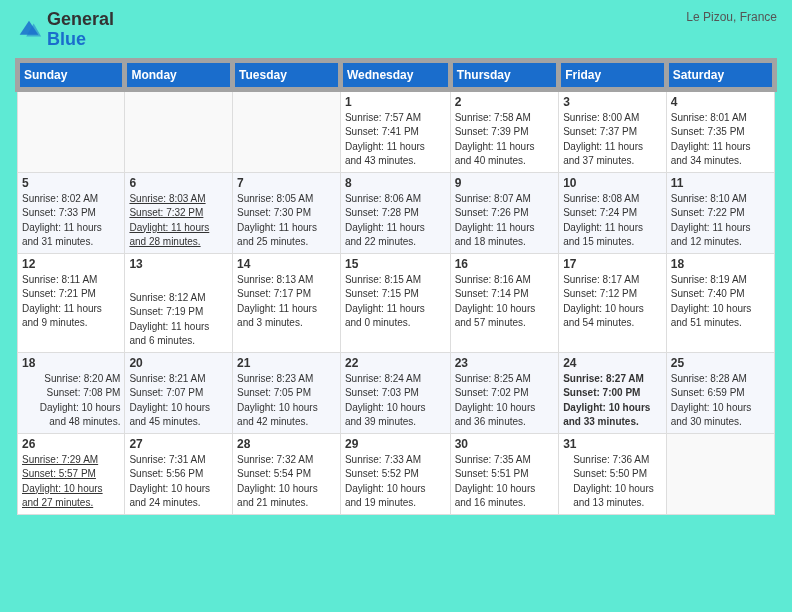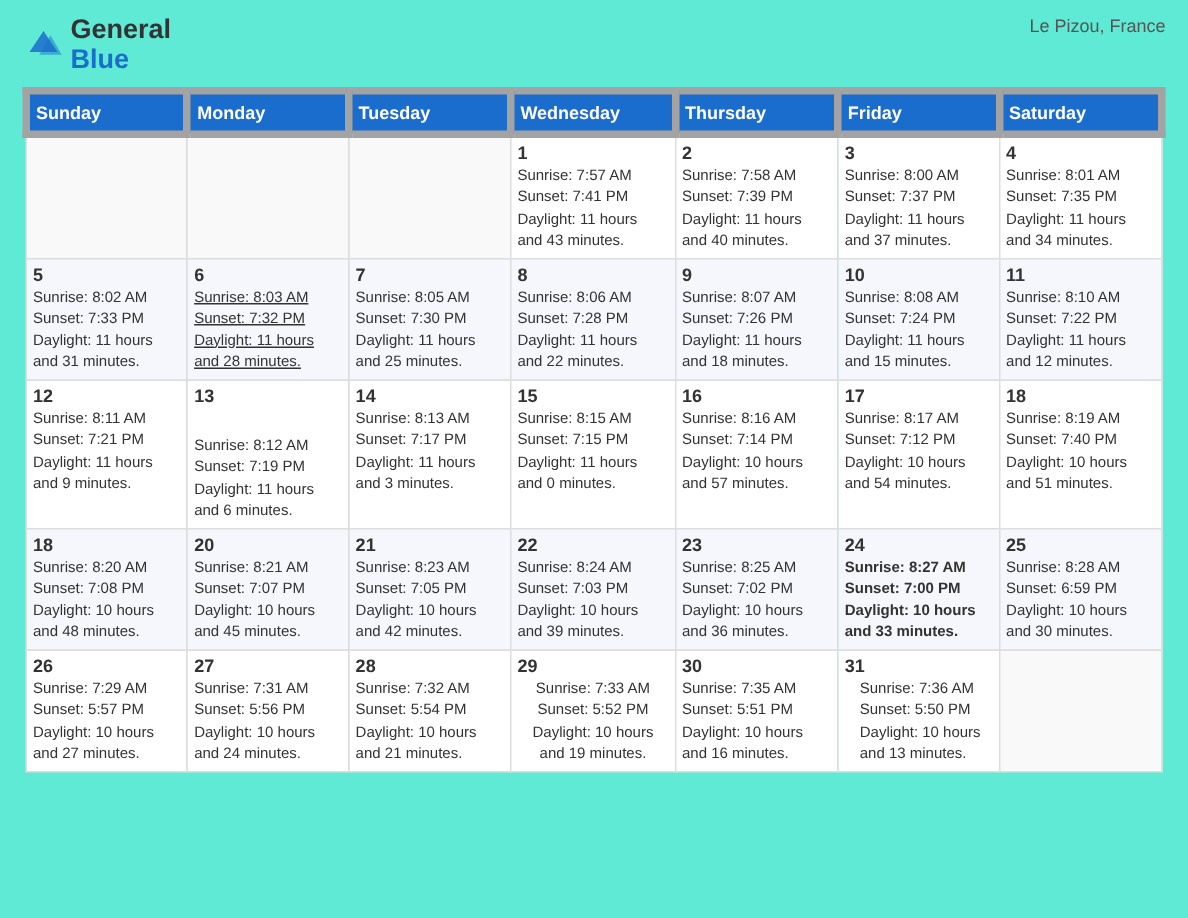--- a/index.html
+++ b/index.html
@@ -256,21 +256,21 @@
             <span class="day-number">18</span>
             <div class="day-info" style="white-space: pre-line;">Sunrise: 8:19 AM
 Sunset: 7:40 PM
 Daylight: 10 hours
 and 51 minutes.</div>
           </td>
         </tr>
         <tr>
           <td>
             <span class="day-number">18</span>
-            <div class="day-info" style="white-space: pre-line;">Sunrise: 8:20 AM
+            <div class="day-info" style="white-space: pre-line; text-align: right;">Sunrise: 8:20 AM
 Sunset: 7:08 PM
 Daylight: 10 hours
 and 48 minutes.</div>
           </td>
           <td>
             <span class="day-number">20</span>
             <div class="day-info" style="white-space: pre-line;">Sunrise: 8:21 AM
 Sunset: 7:07 PM
 Daylight: 10 hours
 and 45 minutes.</div>
@@ -307,42 +307,42 @@
             <span class="day-number">25</span>
             <div class="day-info" style="white-space: pre-line;">Sunrise: 8:28 AM
 Sunset: 6:59 PM
 Daylight: 10 hours
 and 30 minutes.</div>
           </td>
         </tr>
         <tr>
           <td>
             <span class="day-number">26</span>
-            <div class="day-info" style="white-space: pre-line;">Sunrise: 7:29 AM
+            <div class="day-info" style="white-space: pre-line; text-decoration: underline;">Sunrise: 7:29 AM
 Sunset: 5:57 PM
 Daylight: 10 hours
 and 27 minutes.</div>
           </td>
           <td>
             <span class="day-number">27</span>
             <div class="day-info" style="white-space: pre-line;">Sunrise: 7:31 AM
 Sunset: 5:56 PM
 Daylight: 10 hours
 and 24 minutes.</div>
           </td>
           <td>
             <span class="day-number">28</span>
             <div class="day-info" style="white-space: pre-line;">Sunrise: 7:32 AM
 Sunset: 5:54 PM
 Daylight: 10 hours
 and 21 minutes.</div>
           </td>
           <td>
             <span class="day-number">29</span>
-            <div class="day-info" style="white-space: pre-line; text-align: center;">Sunrise: 7:33 AM
+            <div class="day-info" style="white-space: pre-line;">Sunrise: 7:33 AM
 Sunset: 5:52 PM
 Daylight: 10 hours
 and 19 minutes.</div>
           </td>
           <td>
             <span class="day-number">30</span>
             <div class="day-info" style="white-space: pre-line;">Sunrise: 7:35 AM
 Sunset: 5:51 PM
 Daylight: 10 hours
 and 16 minutes.</div>

